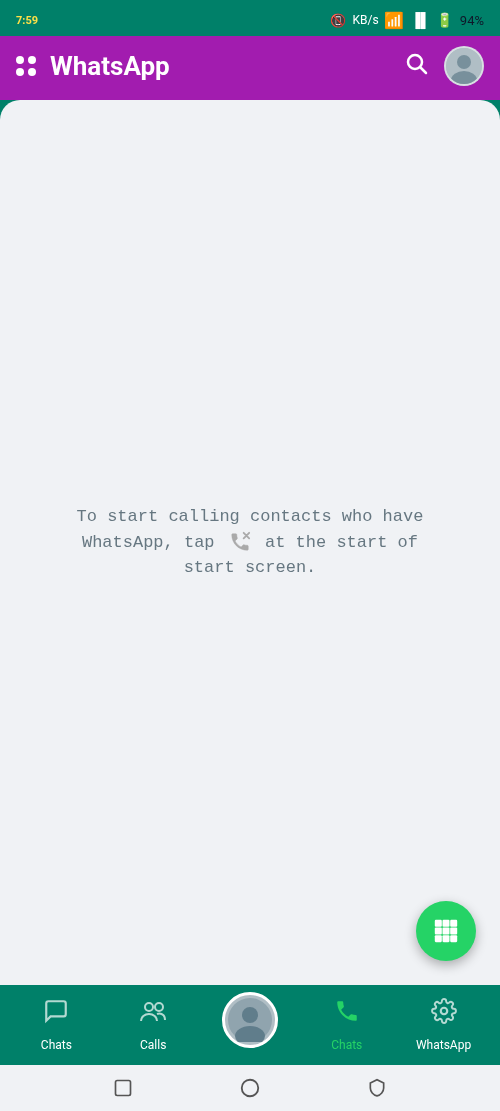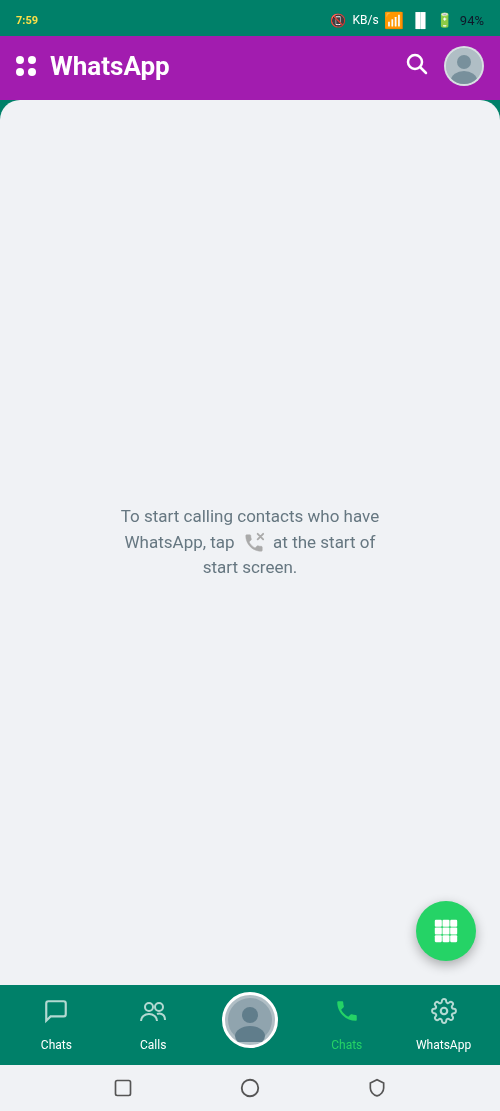--- a/index.html
+++ b/index.html
@@ -103,20 +103,21 @@
       overflow: hidden;
     }
 
     .empty-state {
       display: flex;
       flex-direction: column;
       align-items: center;
       justify-content: center;
       padding: 40px 50px;
       text-align: center;
+      font-family: Liberation Mono, monospace;
     }
     .empty-state-text {
       color: #667781;
       font-size: 17px;
       line-height: 1.5;
     }
     .phone-icon-inline {
       display: inline-flex;
       align-items: center;
       vertical-align: middle;

